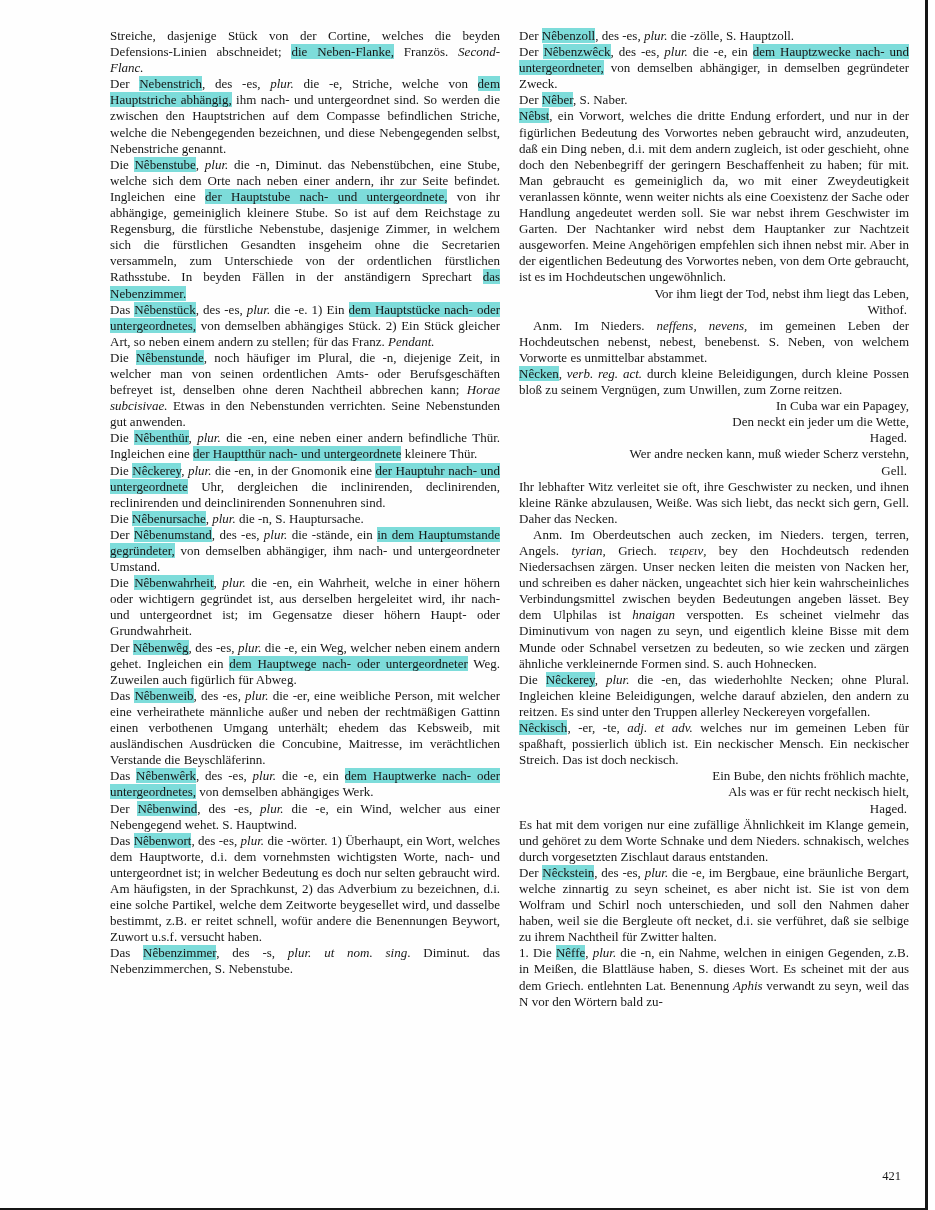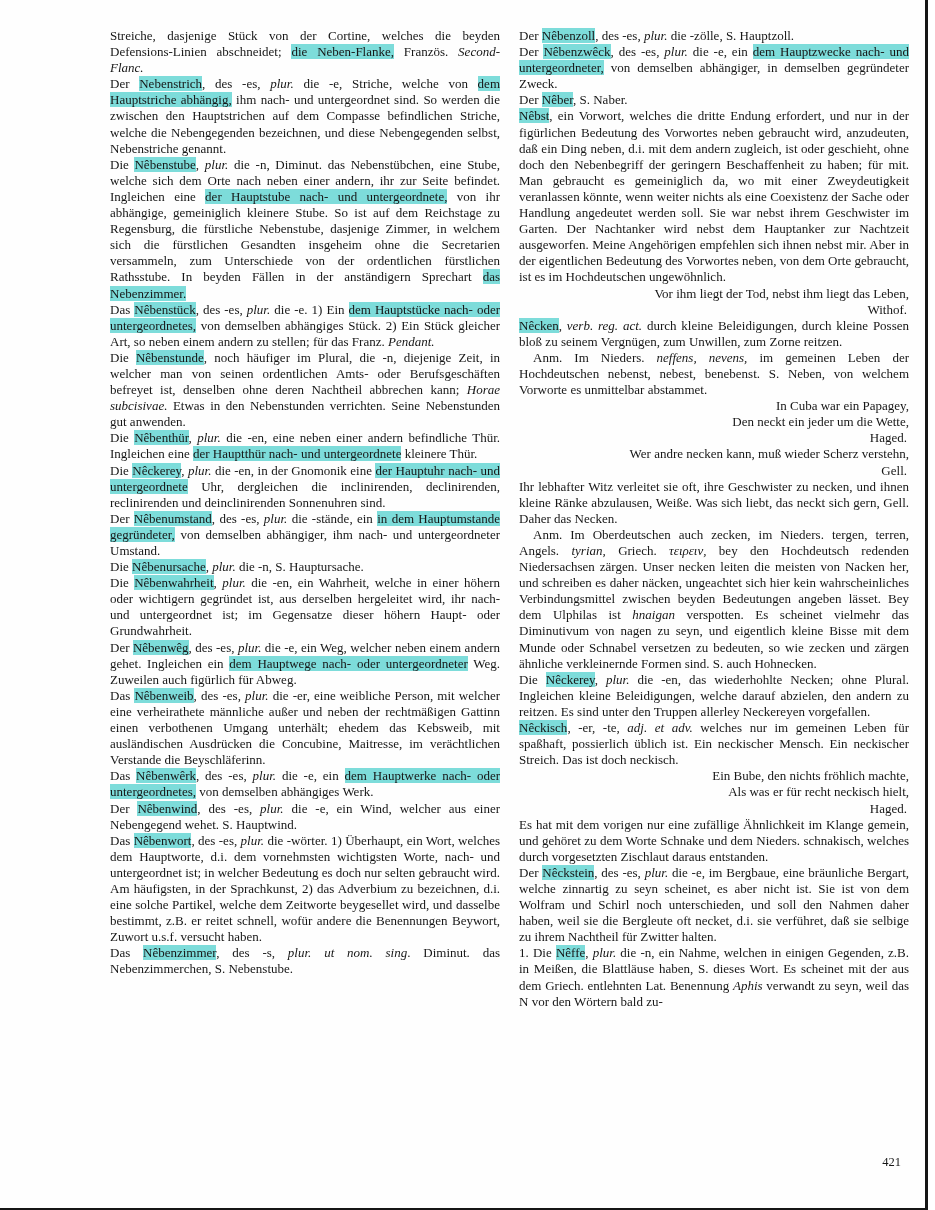--- a/index.html
+++ b/index.html
@@ -31,21 +31,21 @@
   }
   .par { margin:0; }
   .par.verse  { text-align:right; padding-left:15px; }
   .par.attrib { text-align:right; padding-right:2px; }
   .par.anm    { text-indent:14px; }
   .b  { font-weight:normal; }
   .i  { font-style:italic; }
   .hl { background:var(--hl,#7ddcda); }
   .page-number {
     position:absolute;
-    right:27px; bottom:40px;
+    right:27px; bottom:26px;
     font-size:12.5px;
     color:var(--ink,#161616);
   }
   .edge-right {
     position:absolute; top:0; right:0;
     width:3px; height:100%;
     background:#151515;
   }
   .edge-bottom {
     position:absolute; left:0; bottom:0;
@@ -59,39 +59,39 @@
 <div class="page" style="--hl: #7ddcda; --ink: #161616; --paper: #fefefe;">
   <div class="columns">
     <div class="column">
         <p class="par entry"><span>Streiche, dasjenige Stück von der Cortine, welches die beyden Defensions-Linien abschneidet; </span><span class="hl">die Neben-Flanke,</span><span> Französ. </span><span class="i">Second-Flanc.</span></p>
         <p class="par entry"><span class="b">Der </span><span class="b hl">Nebenstrich</span><span>, des -es, </span><span class="i">plur.</span><span> die -e, Striche, welche von </span><span class="hl">dem Hauptstriche abhängig,</span><span> ihm nach- und untergeordnet sind. So werden die zwischen den Hauptstrichen auf dem Compasse befindlichen Striche, welche die Nebengegenden bezeichnen, und diese Nebengegenden selbst, Nebenstriche genannt.</span></p>
         <p class="par entry"><span class="b">Die </span><span class="b hl">Nêbenstube</span><span>, </span><span class="i">plur.</span><span> die -n, Diminut. das Nebenstübchen, eine Stube, welche sich dem Orte nach neben einer andern, ihr zur Seite befindet. Ingleichen eine </span><span class="hl">der Hauptstube nach- und untergeordnete,</span><span> von ihr abhängige, gemeiniglich kleinere Stube. So ist auf dem Reichstage zu Regensburg, die fürstliche Nebenstube, dasjenige Zimmer, in welchem sich die fürstlichen Gesandten insgeheim ohne die Secretarien versammeln, zum Unterschiede von der ordentlichen fürstlichen Rathsstube. In beyden Fällen in der anständigern Sprechart </span><span class="hl">das Nebenzimmer.</span></p>
         <p class="par entry"><span class="b">Das </span><span class="b hl">Nêbenstück</span><span>, des -es, </span><span class="i">plur.</span><span> die -e. 1) Ein </span><span class="hl">dem Hauptstücke nach- oder untergeordnetes,</span><span> von demselben abhängiges Stück. 2) Ein Stück gleicher Art, so neben einem andern zu stellen; für das Franz. </span><span class="i">Pendant.</span></p>
         <p class="par entry"><span class="b">Die </span><span class="b hl">Nêbenstunde</span><span>, noch häufiger im Plural, die -n, diejenige Zeit, in welcher man von seinen ordentlichen Amts- oder Berufsgeschäften befreyet ist, denselben ohne deren Nachtheil abbrechen kann; </span><span class="i">Horae subcisivae.</span><span> Etwas in den Nebenstunden verrichten. Seine Nebenstunden gut anwenden.</span></p>
         <p class="par entry"><span class="b">Die </span><span class="b hl">Nêbenthür</span><span>, </span><span class="i">plur.</span><span> die -en, eine neben einer andern befindliche Thür. Ingleichen eine </span><span class="hl">der Hauptthür nach- und untergeordnete</span><span> kleinere Thür.</span></p>
         <p class="par entry"><span class="b">Die </span><span class="b hl">Nêckerey</span><span>, </span><span class="i">plur.</span><span> die -en, in der Gnomonik eine </span><span class="hl">der Hauptuhr nach- und untergeordnete</span><span> Uhr, dergleichen die inclinirenden, declinirenden, reclinirenden und deinclinirenden Sonnenuhren sind.</span></p>
+        <p class="par entry"><span class="b">Die </span><span class="b hl">Nêbenursache</span><span>, </span><span class="i">plur.</span><span> die -n, S. Hauptursache.</span></p>
         <p class="par entry"><span class="b">Der </span><span class="b hl">Nêbenumstand</span><span>, des -es, </span><span class="i">plur.</span><span> die -stände, ein </span><span class="hl">in dem Hauptumstande gegründeter,</span><span> von demselben abhängiger, ihm nach- und untergeordneter Umstand.</span></p>
-        <p class="par entry"><span class="b">Die </span><span class="b hl">Nêbenursache</span><span>, </span><span class="i">plur.</span><span> die -n, S. Hauptursache.</span></p>
         <p class="par entry"><span class="b">Die </span><span class="b hl">Nêbenwahrheit</span><span>, </span><span class="i">plur.</span><span> die -en, ein Wahrheit, welche in einer höhern oder wichtigern gegründet ist, aus derselben hergeleitet wird, ihr nach- und untergeordnet ist; im Gegensatze dieser höhern Haupt- oder Grundwahrheit.</span></p>
         <p class="par entry"><span class="b">Der </span><span class="b hl">Nêbenwêg</span><span>, des -es, </span><span class="i">plur.</span><span> die -e, ein Weg, welcher neben einem andern gehet. Ingleichen ein </span><span class="hl">dem Hauptwege nach- oder untergeordneter</span><span> Weg. Zuweilen auch figürlich für Abweg.</span></p>
         <p class="par entry"><span class="b">Das </span><span class="b hl">Nêbenweib</span><span>, des -es, </span><span class="i">plur.</span><span> die -er, eine weibliche Person, mit welcher eine verheirathete männliche außer und neben der rechtmäßigen Gattinn einen verbothenen Umgang unterhält; ehedem das Kebsweib, mit ausländischen Ausdrücken die Concubine, Maitresse, im verächtlichen Verstande die Beyschläferinn.</span></p>
         <p class="par entry"><span class="b">Das </span><span class="b hl">Nêbenwêrk</span><span>, des -es, </span><span class="i">plur.</span><span> die -e, ein </span><span class="hl">dem Hauptwerke nach- oder untergeordnetes,</span><span> von demselben abhängiges Werk.</span></p>
         <p class="par entry"><span class="b">Der </span><span class="b hl">Nêbenwind</span><span>, des -es, </span><span class="i">plur.</span><span> die -e, ein Wind, welcher aus einer Nebengegend wehet. S. Hauptwind.</span></p>
         <p class="par entry"><span class="b">Das </span><span class="b hl">Nêbenwort</span><span>, des -es, </span><span class="i">plur.</span><span> die -wörter. 1) Überhaupt, ein Wort, welches dem Hauptworte, d.i. dem vornehmsten wichtigsten Worte, nach- und untergeordnet ist; in welcher Bedeutung es doch nur selten gebraucht wird. Am häufigsten, in der Sprachkunst, 2) das Adverbium zu bezeichnen, d.i. eine solche Partikel, welche dem Zeitworte beygesellet wird, und dasselbe bestimmt, z.B. er reitet schnell, wofür andere die Benennungen Beywort, Zuwort u.s.f. versucht haben.</span></p>
         <p class="par entry"><span class="b">Das </span><span class="b hl">Nêbenzimmer</span><span>, des -s, </span><span class="i">plur. ut nom. sing</span><span>. Diminut. das Nebenzimmerchen, S. Nebenstube.</span></p>
       </div>
     <div class="column">
         <p class="par entry"><span class="b">Der </span><span class="b hl">Nêbenzoll</span><span>, des -es, </span><span class="i">plur.</span><span> die -zölle, S. Hauptzoll.</span></p>
         <p class="par entry"><span class="b">Der </span><span class="b hl">Nêbenzwêck</span><span>, des -es, </span><span class="i">plur.</span><span> die -e, ein </span><span class="hl">dem Hauptzwecke nach- und untergeordneter,</span><span> von demselben abhängiger, in demselben gegründeter Zweck.</span></p>
         <p class="par entry"><span class="b">Der </span><span class="b hl">Nêber</span><span>, S. Naber.</span></p>
         <p class="par entry"><span class="b hl">Nêbst</span><span>, ein Vorwort, welches die dritte Endung erfordert, und nur in der figürlichen Bedeutung des Vorwortes neben gebraucht wird, anzudeuten, daß ein Ding neben, d.i. mit dem andern zugleich, ist oder geschieht, ohne doch den Nebenbegriff der geringern Beschaffenheit zu haben; für mit. Man gebraucht es gemeiniglich da, wo mit einer Zweydeutigkeit veranlassen könnte, wenn weiter nichts als eine Coexistenz der Sache oder Handlung angedeutet werden soll. Sie war nebst ihrem Geschwister im Garten. Der Nachtanker wird nebst dem Hauptanker zur Nachtzeit ausgeworfen. Meine Angehörigen empfehlen sich ihnen nebst mir. Aber in der eigentlichen Bedeutung des Vorwortes neben, von dem Orte gebraucht, ist es im Hochdeutschen ungewöhnlich.</span></p>
         <p class="par verse"><span>Vor ihm liegt der Tod, nebst ihm liegt das Leben,</span></p>
         <p class="par attrib"><span>Withof.</span></p>
+        <p class="par anm"><span>Anm. Im Nieders. </span><span class="i">neffens, nevens,</span><span> im gemeinen Leben der Hochdeutschen nebenst, nebest, benebenst. S. Neben, von welchem Vorworte es unmittelbar abstammet.</span></p>
         <p class="par entry"><span class="b hl">Nêcken</span><span>, </span><span class="i">verb. reg. act.</span><span> durch kleine Beleidigungen, durch kleine Possen bloß zu seinem Vergnügen, zum Unwillen, zum Zorne reitzen.</span></p>
-        <p class="par anm"><span>Anm. Im Nieders. </span><span class="i">neffens, nevens,</span><span> im gemeinen Leben der Hochdeutschen nebenst, nebest, benebenst. S. Neben, von welchem Vorworte es unmittelbar abstammet.</span></p>
         <p class="par verse"><span>In Cuba war ein Papagey,</span></p>
         <p class="par verse"><span>Den neckt ein jeder um die Wette,</span></p>
         <p class="par attrib"><span>Haged.</span></p>
         <p class="par verse"><span>Wer andre necken kann, muß wieder Scherz verstehn,</span></p>
         <p class="par attrib"><span>Gell.</span></p>
         <p class="par entry"><span>Ihr lebhafter Witz verleitet sie oft, ihre Geschwister zu necken, und ihnen kleine Ränke abzulausen, Weiße. Was sich liebt, das neckt sich gern, Gell. Daher das Necken.</span></p>
         <p class="par anm"><span>Anm. Im Oberdeutschen auch zecken, im Nieders. tergen, terren, Angels. </span><span class="i">tyrian,</span><span> Griech. </span><span class="i">τειρειν,</span><span> bey den Hochdeutsch redenden Niedersachsen zärgen. Unser necken leiten die meisten von Nacken her, und schreiben es daher näcken, ungeachtet sich hier kein wahrscheinliches Verbindungsmittel zwischen beyden Bedeutungen angeben lässet. Bey dem Ulphilas ist </span><span class="i">hnaigan</span><span> verspotten. Es scheinet vielmehr das Diminutivum von nagen zu seyn, und eigentlich kleine Bisse mit dem Munde oder Schnabel versetzen zu bedeuten, so wie zecken und zärgen ähnliche verkleinernde Formen sind. S. auch Hohnecken.</span></p>
         <p class="par entry"><span class="b">Die </span><span class="b hl">Nêckerey</span><span>, </span><span class="i">plur.</span><span> die -en, das wiederhohlte Necken; ohne Plural. Ingleichen kleine Beleidigungen, welche darauf abzielen, den andern zu reitzen. Es sind unter den Truppen allerley Neckereyen vorgefallen.</span></p>
         <p class="par entry"><span class="b hl">Nêckisch</span><span>, -er, -te, </span><span class="i">adj. et adv.</span><span> welches nur im gemeinen Leben für spaßhaft, possierlich üblich ist. Ein neckischer Mensch. Ein neckischer Streich. Das ist doch neckisch.</span></p>
         <p class="par verse"><span>Ein Bube, den nichts fröhlich machte,</span></p>

